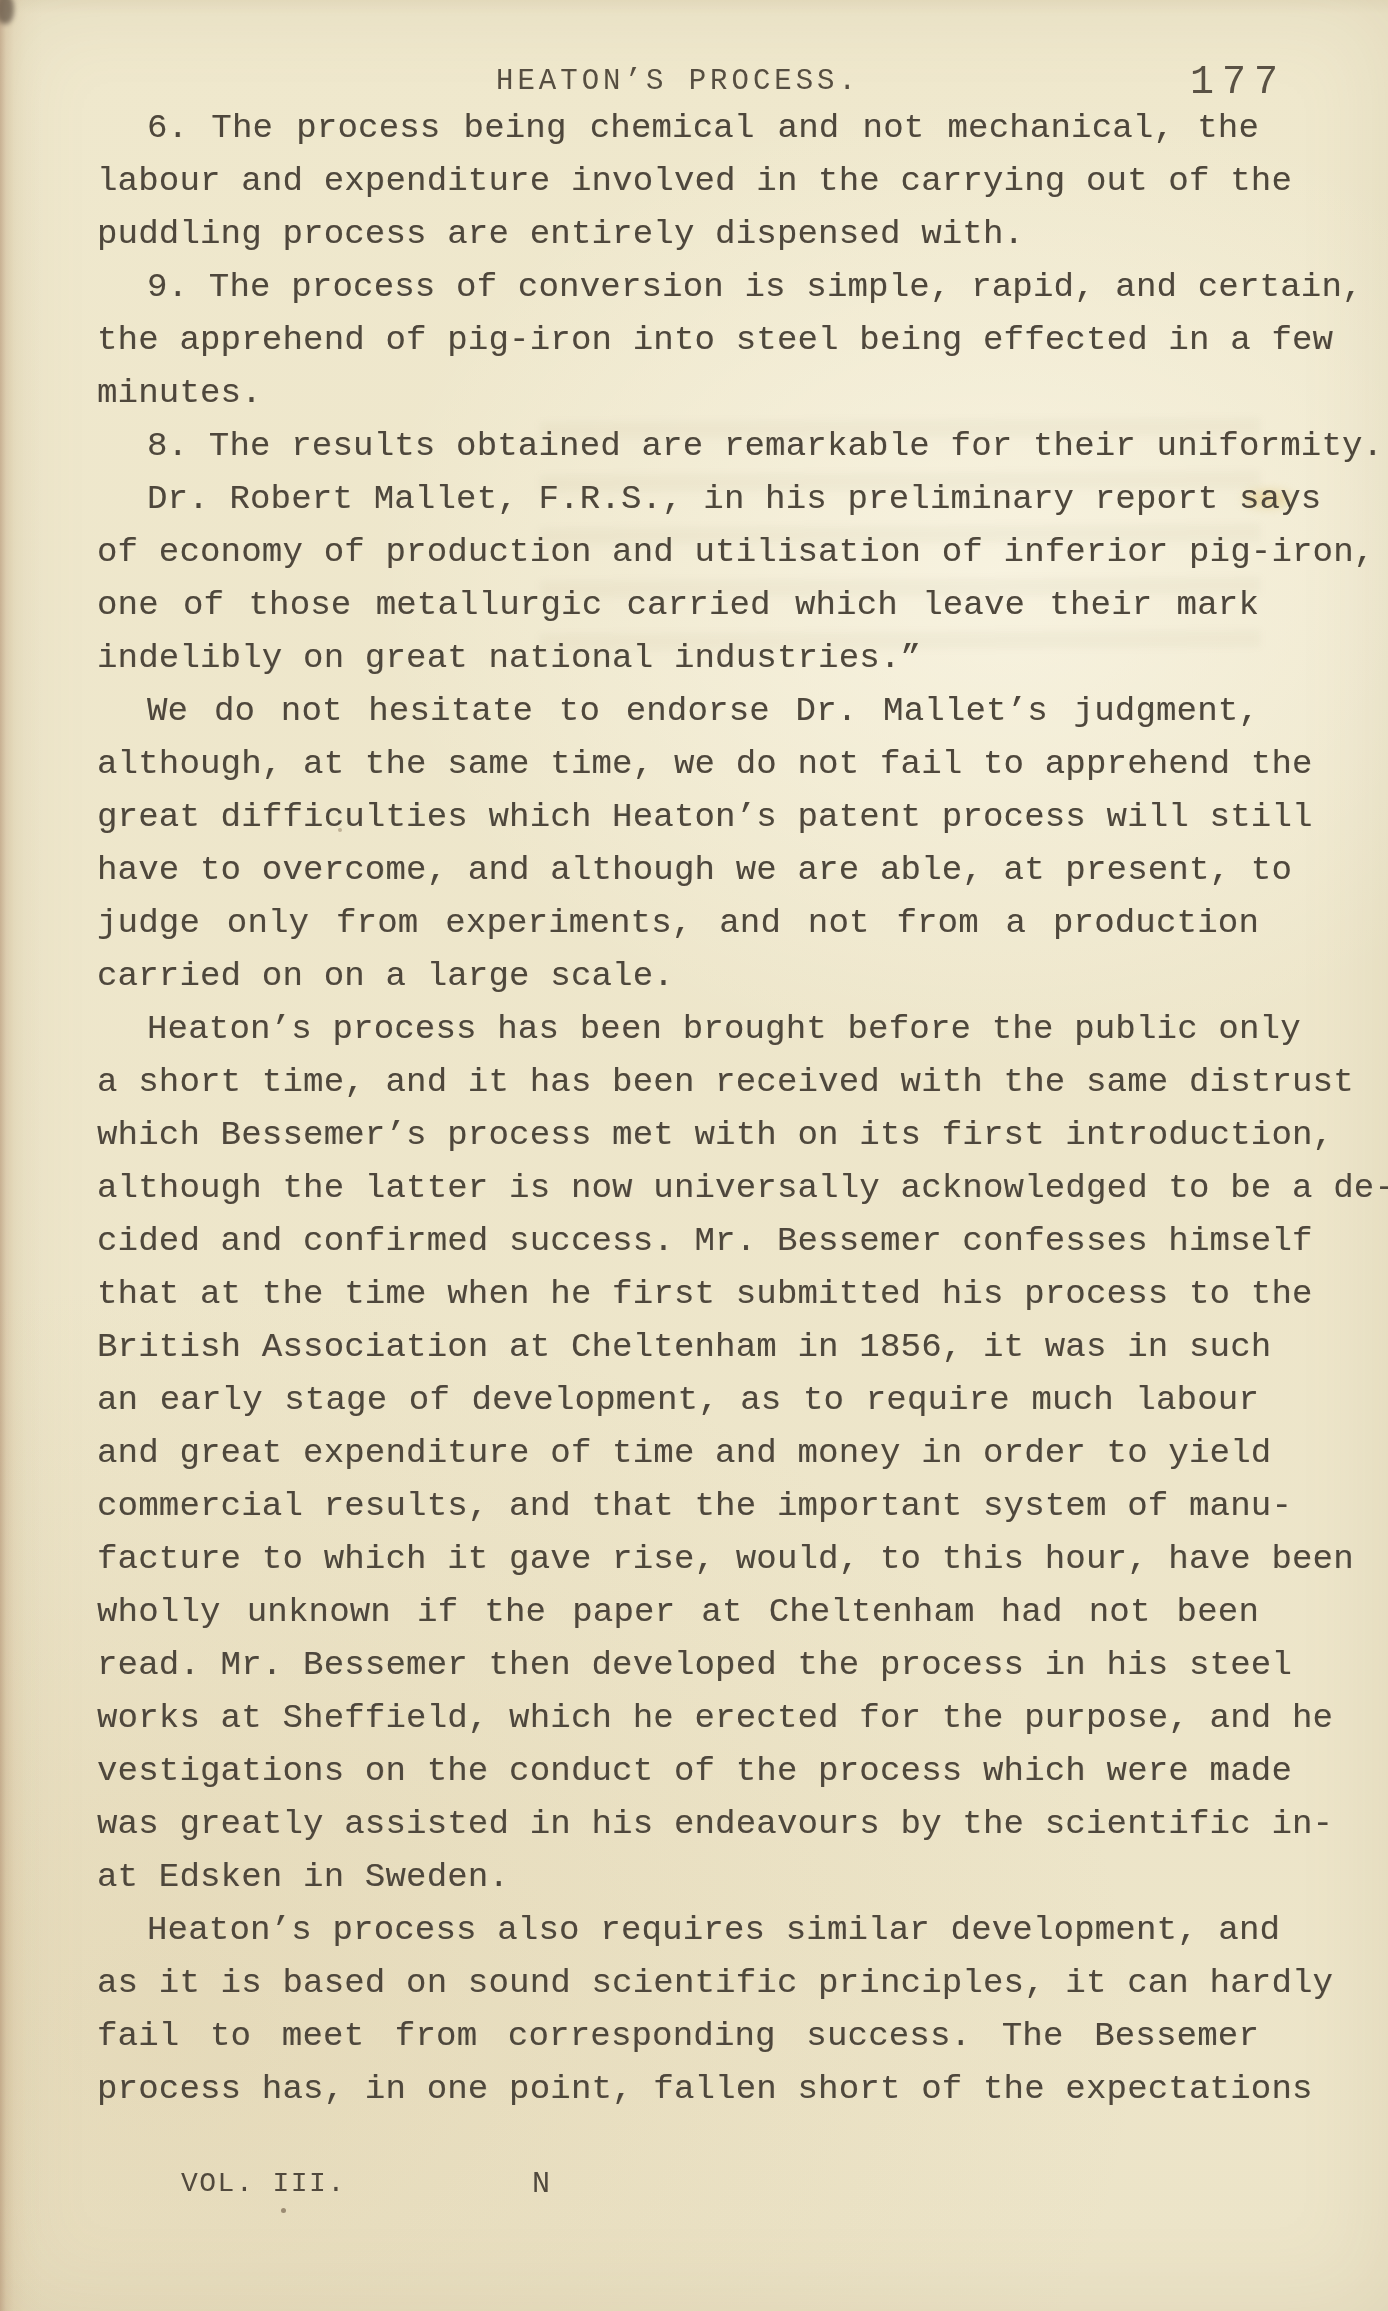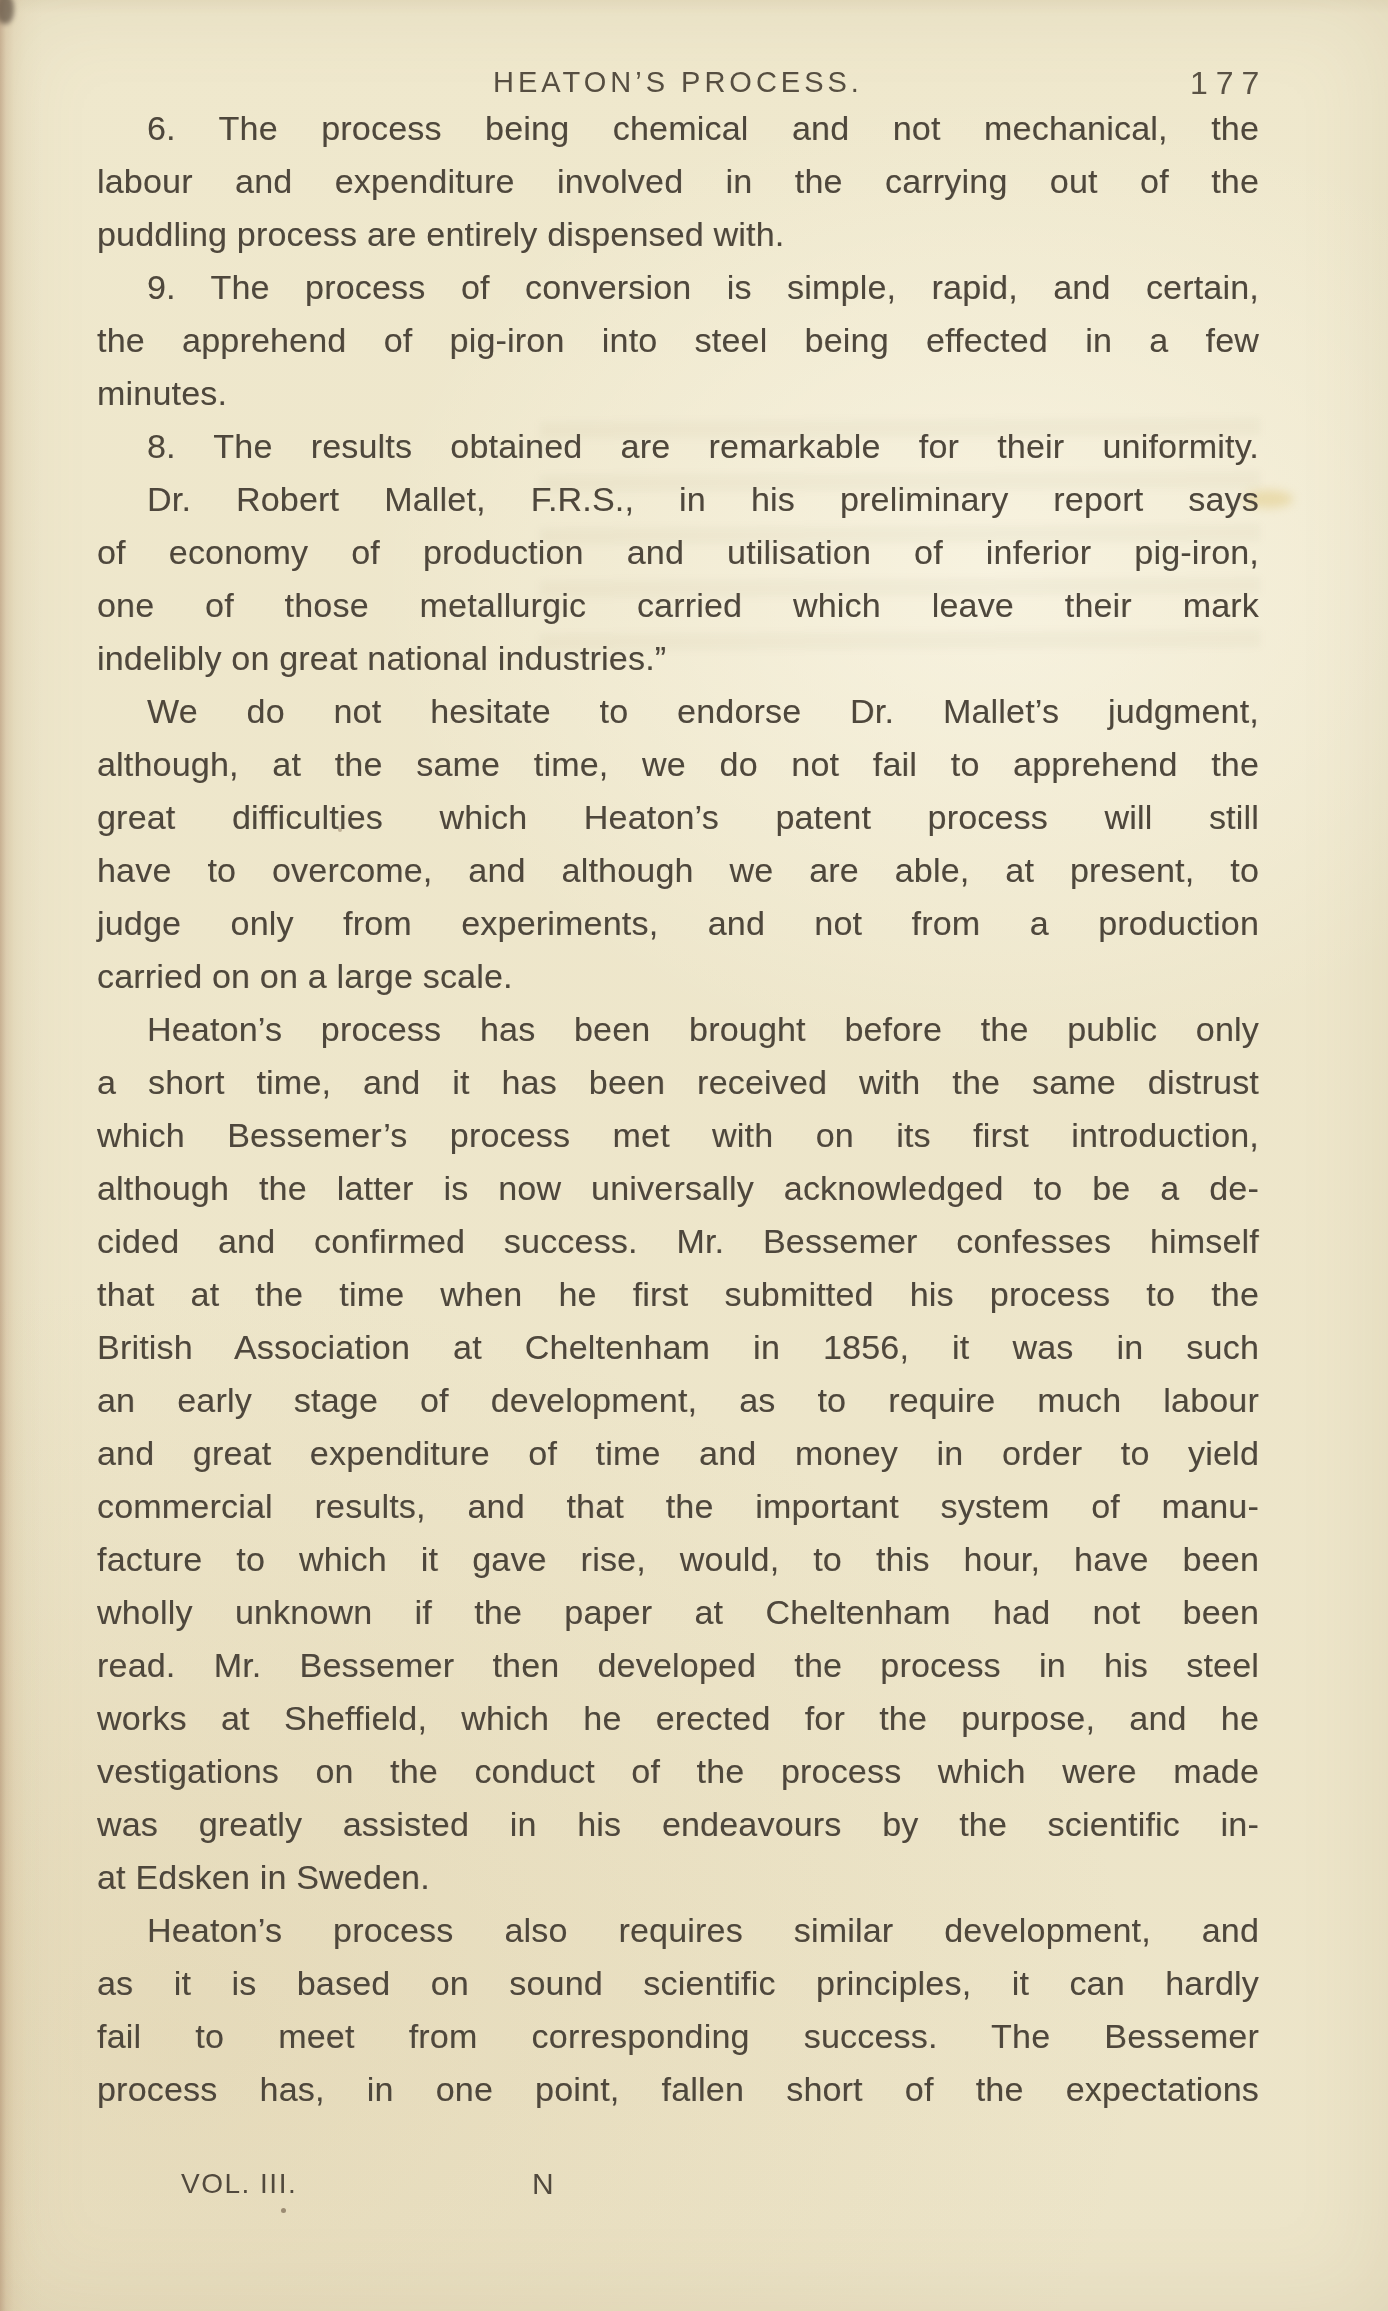--- a/index.html
+++ b/index.html
@@ -1,21 +1,21 @@
 <!DOCTYPE html>
 <html><head>
 <meta charset="utf-8">
 <style>
   html,body { margin:0; padding:0; }
   .page {
     position: relative;
     width: 1388px;
     height: 2311px;
     overflow: hidden;
-    font-family: Liberation Sans, sans-serif;
+    font-family: Liberation Mono, monospace;
     color: #4e473c;
     background:
       radial-gradient(ellipse 900px 700px at 72% 25%, rgba(255,252,240,0.55), transparent 70%),
       radial-gradient(ellipse 1300px 1000px at 12% 88%, rgba(203,180,132,0.22), transparent 75%),
       linear-gradient(to bottom, rgba(176,152,112,0.10), transparent 14px),
       linear-gradient(#efe8cd, #ece4c8);
     box-shadow: inset 0 0 90px rgba(150,124,84,0.14);
   }
   .edge-strip {
     position: absolute; left:0; top:0; bottom:0; width:42px; pointer-events:none;
@@ -47,21 +47,21 @@
 
   .running-head {
     position:absolute; left:97px; top:62px; width:1162px;
     text-align:center;
     font-size:29px; line-height:40px;
     letter-spacing:4px;
     color:#564e41;
   }
   .page-number {
     position:absolute; left:1190px; top:62px;
-    font-size:32px; line-height:42px;
+    font-size:40px; line-height:42px;
     letter-spacing:8px;
     color:#5a5245;
     font-feature-settings:"onum" 1;
   }
 
   .body-text {
     position:absolute; left:97px; top:102px; width:1162px;
     font-size:34px;
     letter-spacing:0.2px;
     text-shadow: 0.3px 0.3px 0.6px rgba(78,71,60,0.30);

